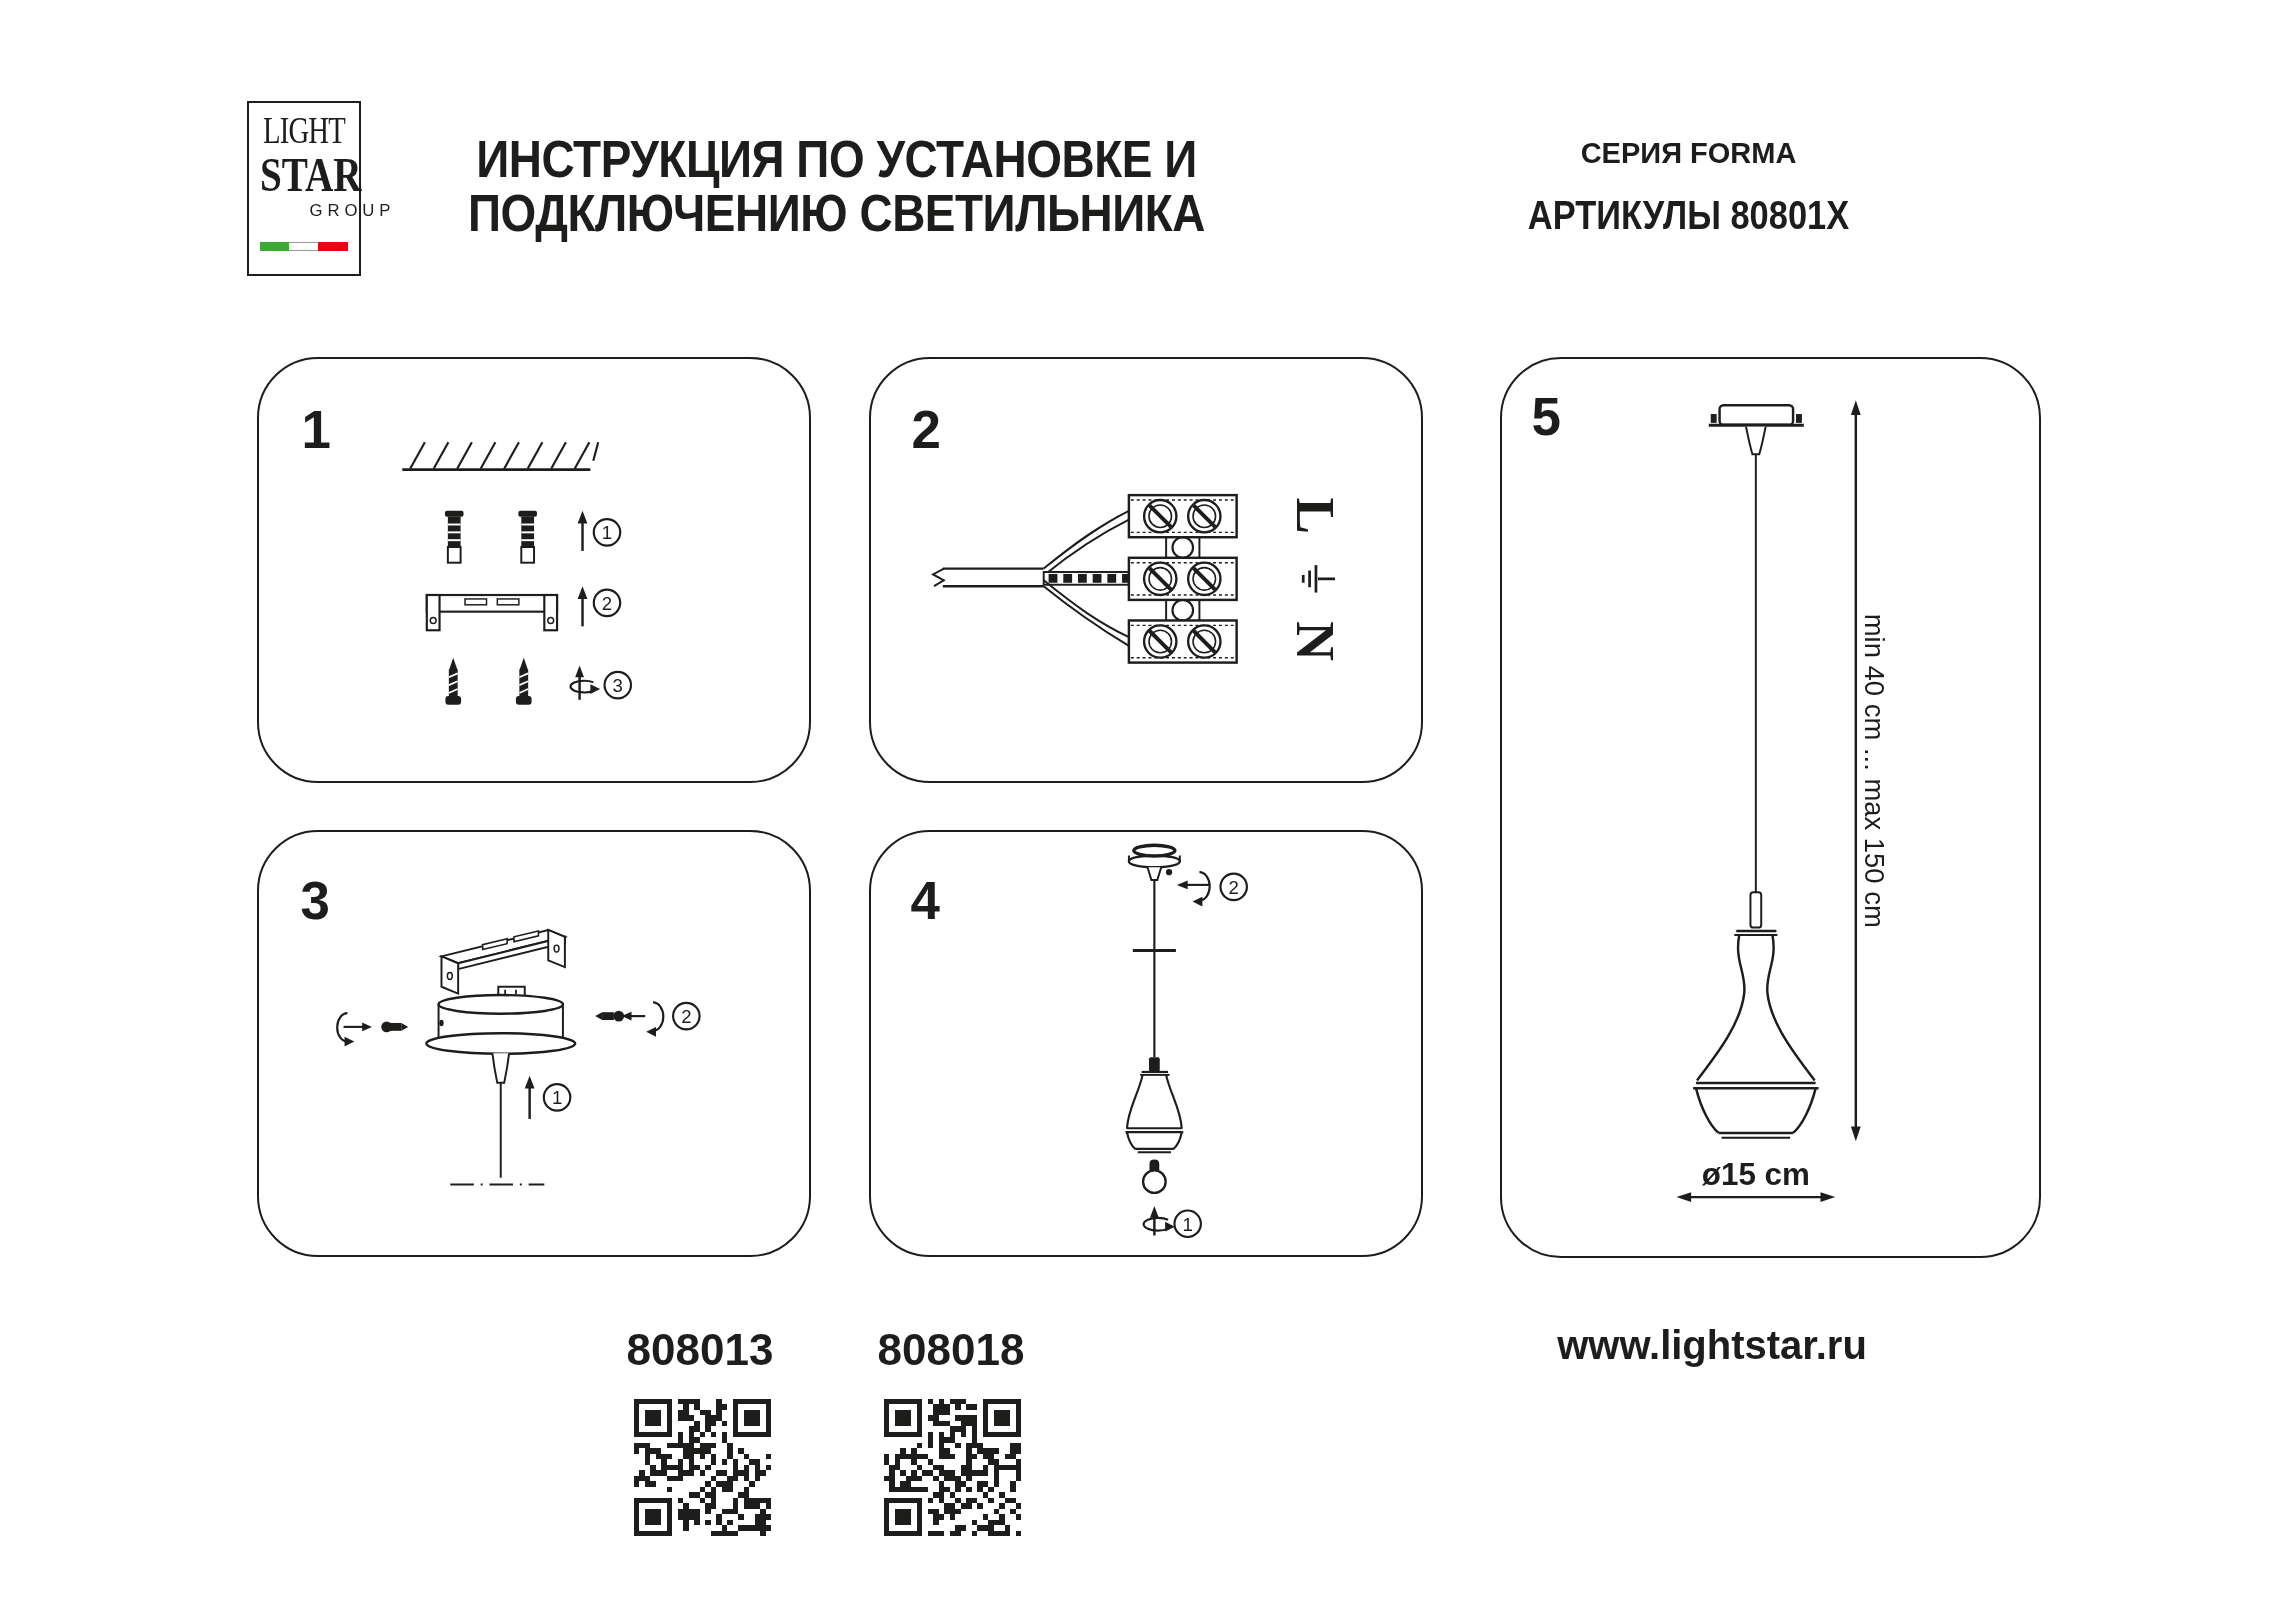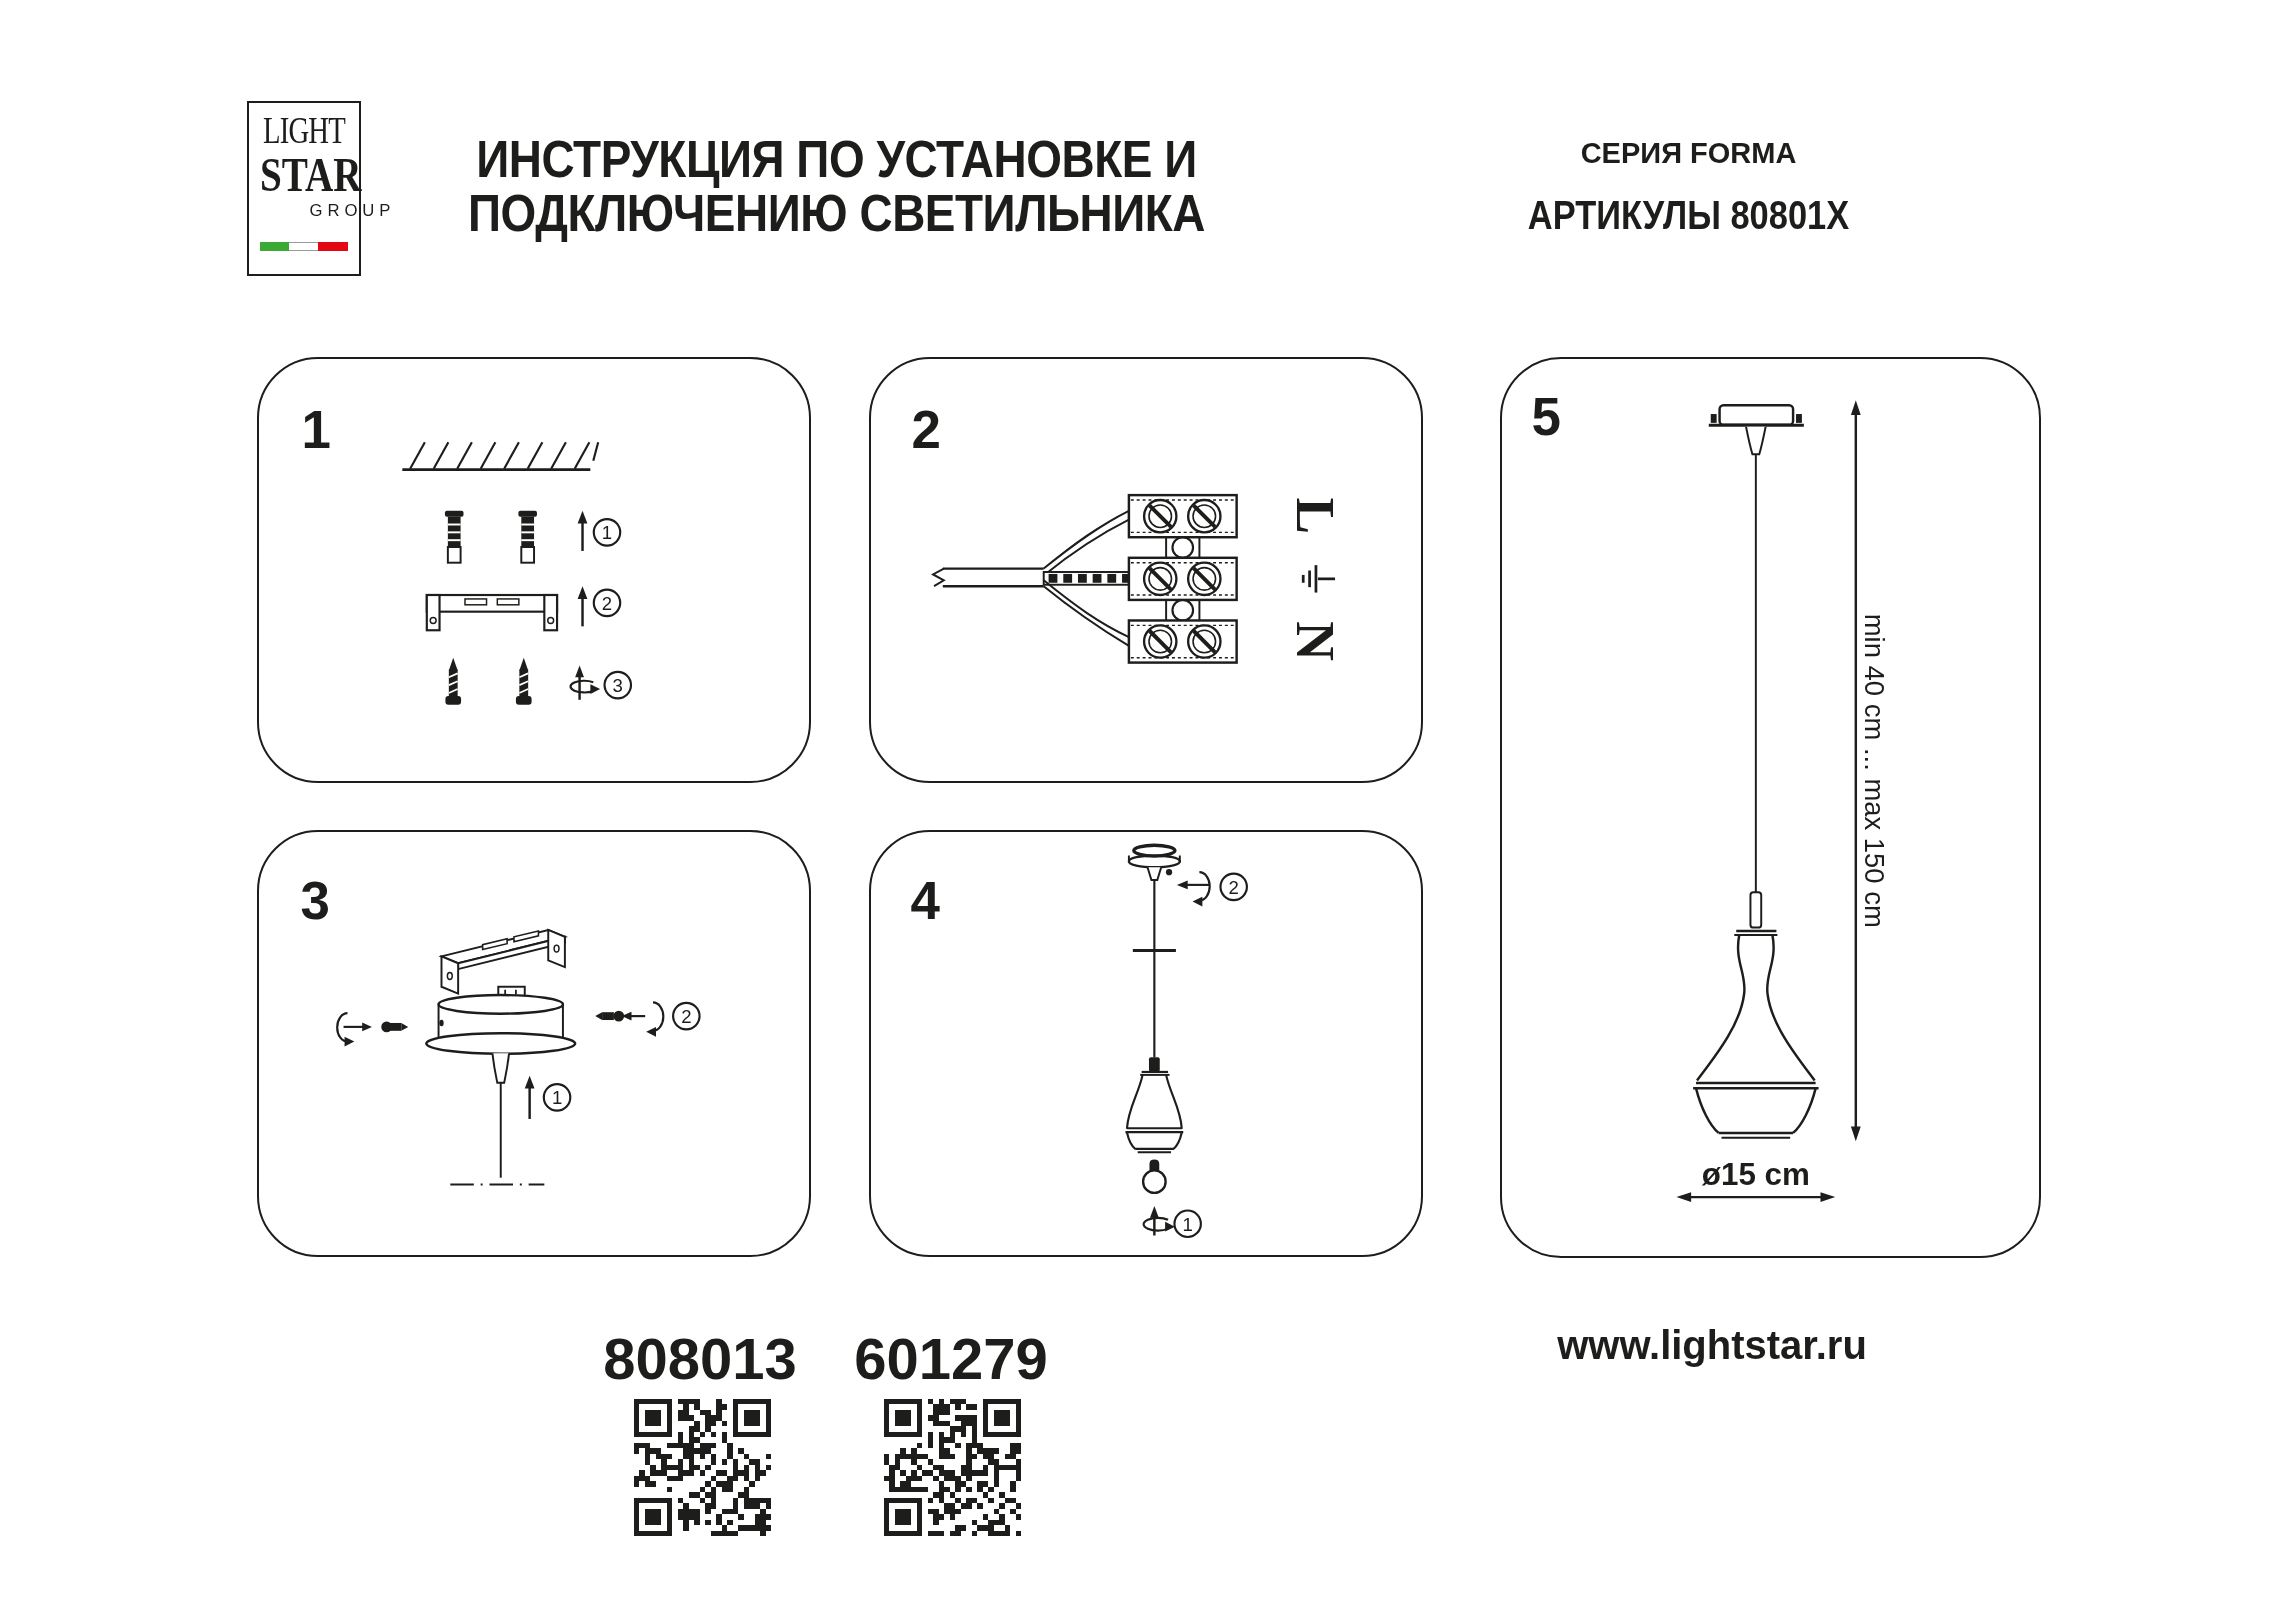--- a/index.html
+++ b/index.html
@@ -36,21 +36,21 @@
   .num{ font-size:54px; font-weight:700; }
   .badge-t{ font-size:19px; font-weight:400; }
   .serifL{ font-family:"Liberation Serif",serif; font-size:56px; font-weight:700; }
   .dim-t{ font-size:28px; }
   .dia-t{ font-size:32px; font-weight:700; }
   .ln{ stroke:var(--ink); fill:none; }
   .fl{ fill:var(--ink); stroke:none; }
   .wh{ fill:#fff; }
 
   
-  .art-code{ width:216px; text-align:center; font-size:58px; font-weight:700; }
+  .art-code{ width:216px; text-align:center; font-size:44px; font-weight:700; }
   .art1{ left:592px; top:1325px; } .art2{ left:843px; top:1325px; }
   .qr{ width:137px; height:138px; }
   .qr1{ left:634px; top:1399px; } .qr2{ left:884px; top:1399px; }
   .website{ left:1516px; top:1323px; width:392px; text-align:center; font-size:40px; font-weight:700; }
 </style>
 </head>
 <body>
 
 <div class="page">
 
@@ -398,21 +398,21 @@
       <text class="dia-t" x="1789" y="1207" text-anchor="middle">ø15 cm</text>
       <g>
         <path class="ln" stroke-width="2.5" d="M1718,1219 H1860"></path>
         <polygon class="fl" points="1708,1219 1723,1214 1723,1224"></polygon>
         <polygon class="fl" points="1870,1219 1855,1214 1855,1224"></polygon>
       </g>
     </svg>
   </div>
 
   <div class="abs art-code art1">808013</div>
-  <div class="abs art-code art2">601279</div>
+  <div class="abs art-code art2">808018</div>
   <div class="abs qr qr1" id="qr1"><svg width="137" height="138" viewBox="0 0 140 141" shape-rendering="crispEdges">
         <rect x="44.8" y="0" width="5.6" height="5.6" fill="#1d1d1b"></rect>
         <rect x="50.4" y="0" width="5.6" height="5.6" fill="#1d1d1b"></rect>
         <rect x="56" y="0" width="5.6" height="5.6" fill="#1d1d1b"></rect>
         <rect x="61.599999999999994" y="0" width="5.6" height="5.6" fill="#1d1d1b"></rect>
         <rect x="84" y="0" width="5.6" height="5.6" fill="#1d1d1b"></rect>
         <rect x="50.4" y="5.6" width="5.6" height="5.6" fill="#1d1d1b"></rect>
         <rect x="61.599999999999994" y="5.6" width="5.6" height="5.6" fill="#1d1d1b"></rect>
         <rect x="84" y="5.6" width="5.6" height="5.6" fill="#1d1d1b"></rect>
         <rect x="89.6" y="5.6" width="5.6" height="5.6" fill="#1d1d1b"></rect>

